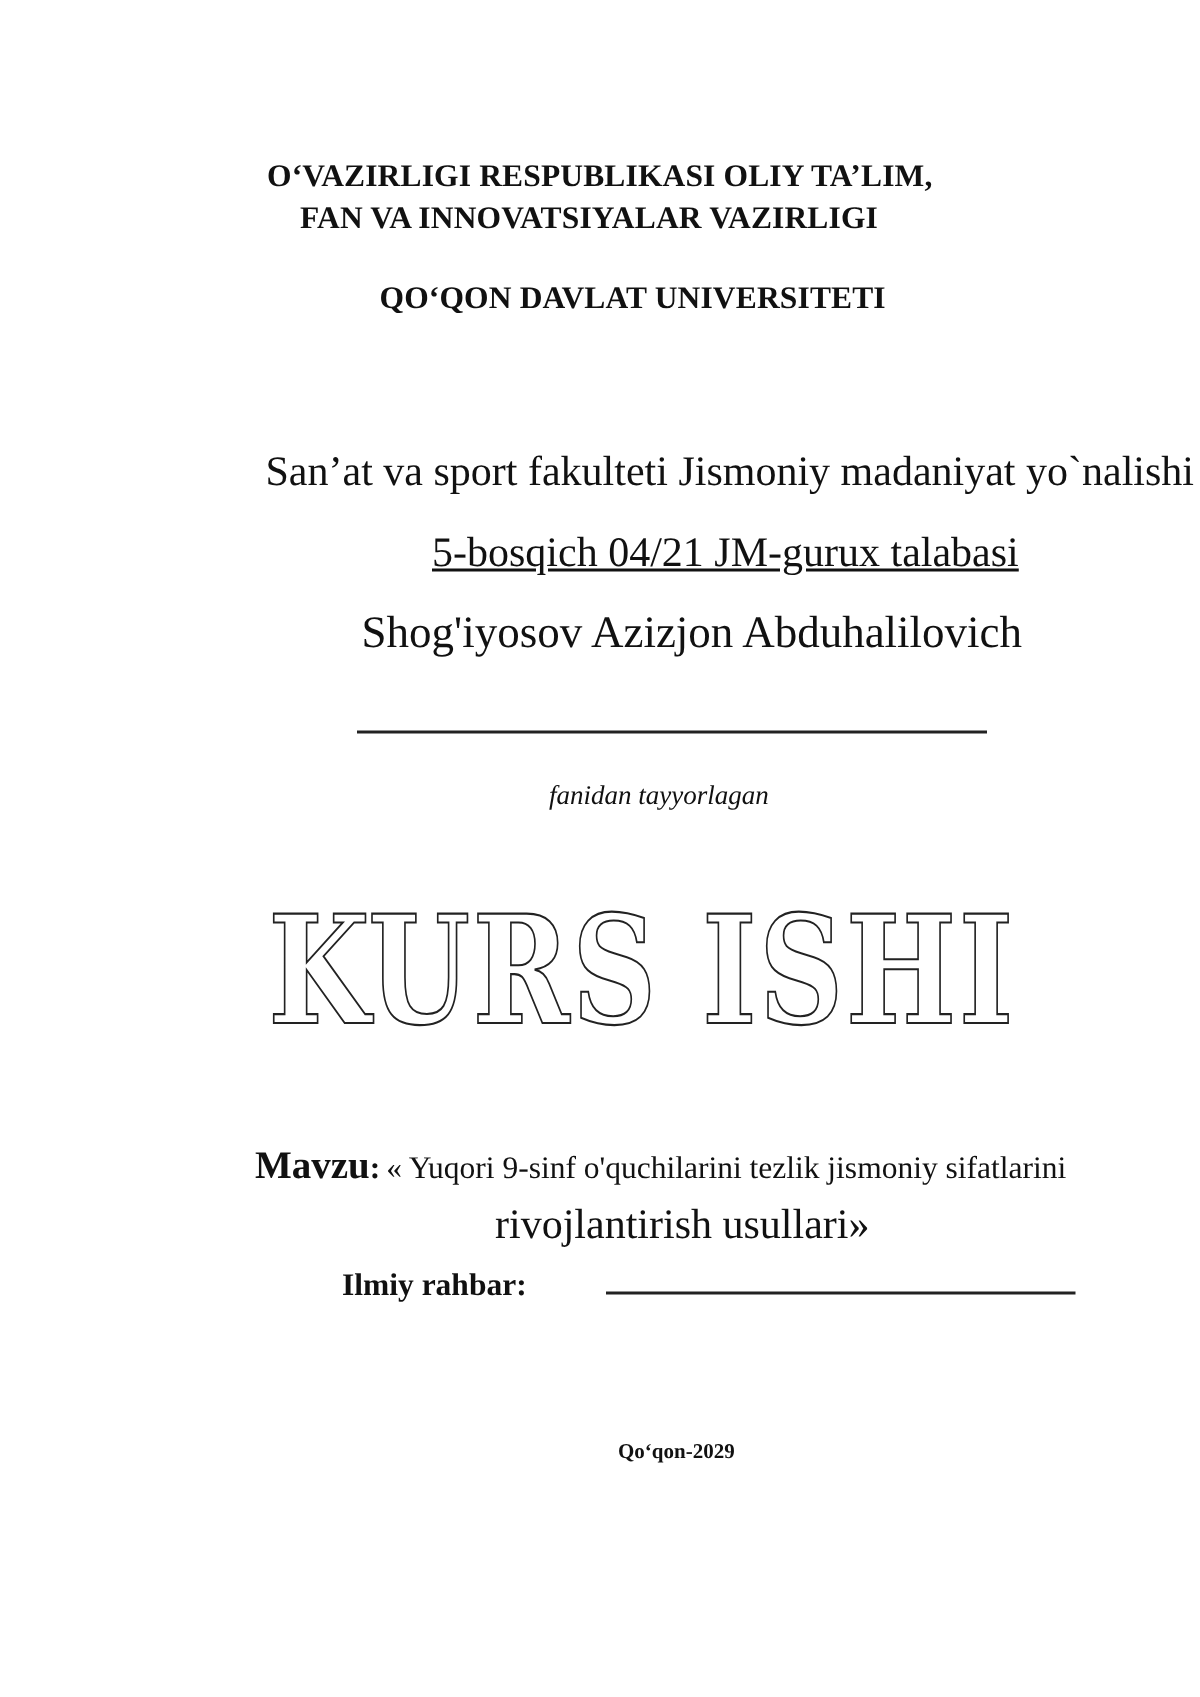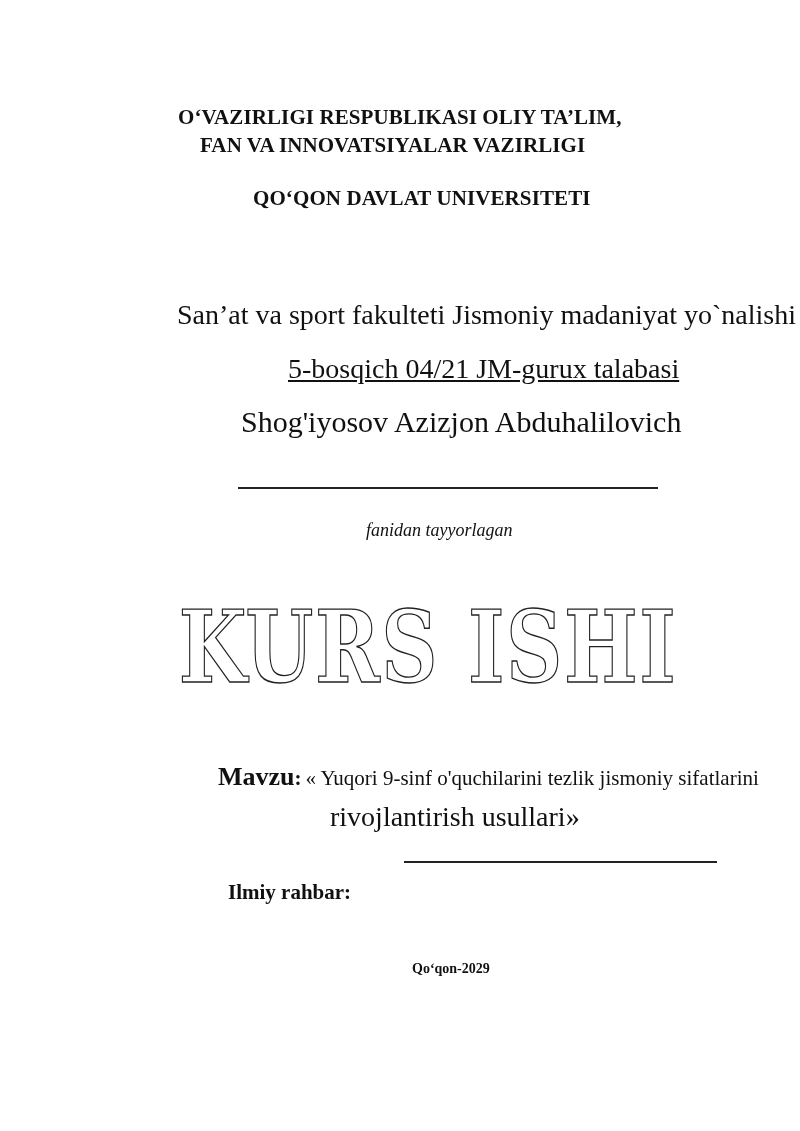--- a/index.html
+++ b/index.html
@@ -29,24 +29,24 @@
   <div class="abs reg" style="left:177px; top:299px;">San’at va sport fakulteti  Jismoniy madaniyat yo`nalishi</div>
   <div class="abs reg" style="left:288px; top:353px;text-decoration:underline;">5-bosqich 04/21 JM-gurux talabasi</div>
   <div class="abs name" style="left:209px; top:405px;">Shog'iyosov Azizjon Abduhalilovich</div>
 
   <div class="rule" style="left:238px; top:487px; width:420px;"></div>
 
   <div class="abs ital" style="left:366px; top:520px;">fanidan  tayyorlagan</div>
 
   <div class="kurs">KURS ISHI</div>
 
-  <div class="abs" style="left:170px; top:762px;margin-left:48px;">
+  <div class="abs" style="left:170px; top:762px;">
     <span class="bold" style="font-size:26px;">Mavzu</span><span class="bold" style="font-size:21px;">:</span>
     <span style="font-size:21px;">« Yuqori 9-sinf o'quchilarini tezlik jismoniy sifatlarini</span>
   </div>
   <div class="abs reg" style="left:318px; top:801px;margin-left:12px;">rivojlantirish usullari»</div>
 
-  <div class="abs bold" style="left:228px; top:880px; font-size:21px;">Ilmiy rahbar:</div>
+  <div class="abs bold" style="left:228px; top:844px; font-size:21px;">Ilmiy rahbar:</div>
   <div class="rule" style="left:404px; top:861px; width:313px;"></div>
 
   <div class="abs bold" style="left:412px; top:961px; font-size:14px;">Qo‘qon-2029</div>
 
 </div>
 
 </body></html>

